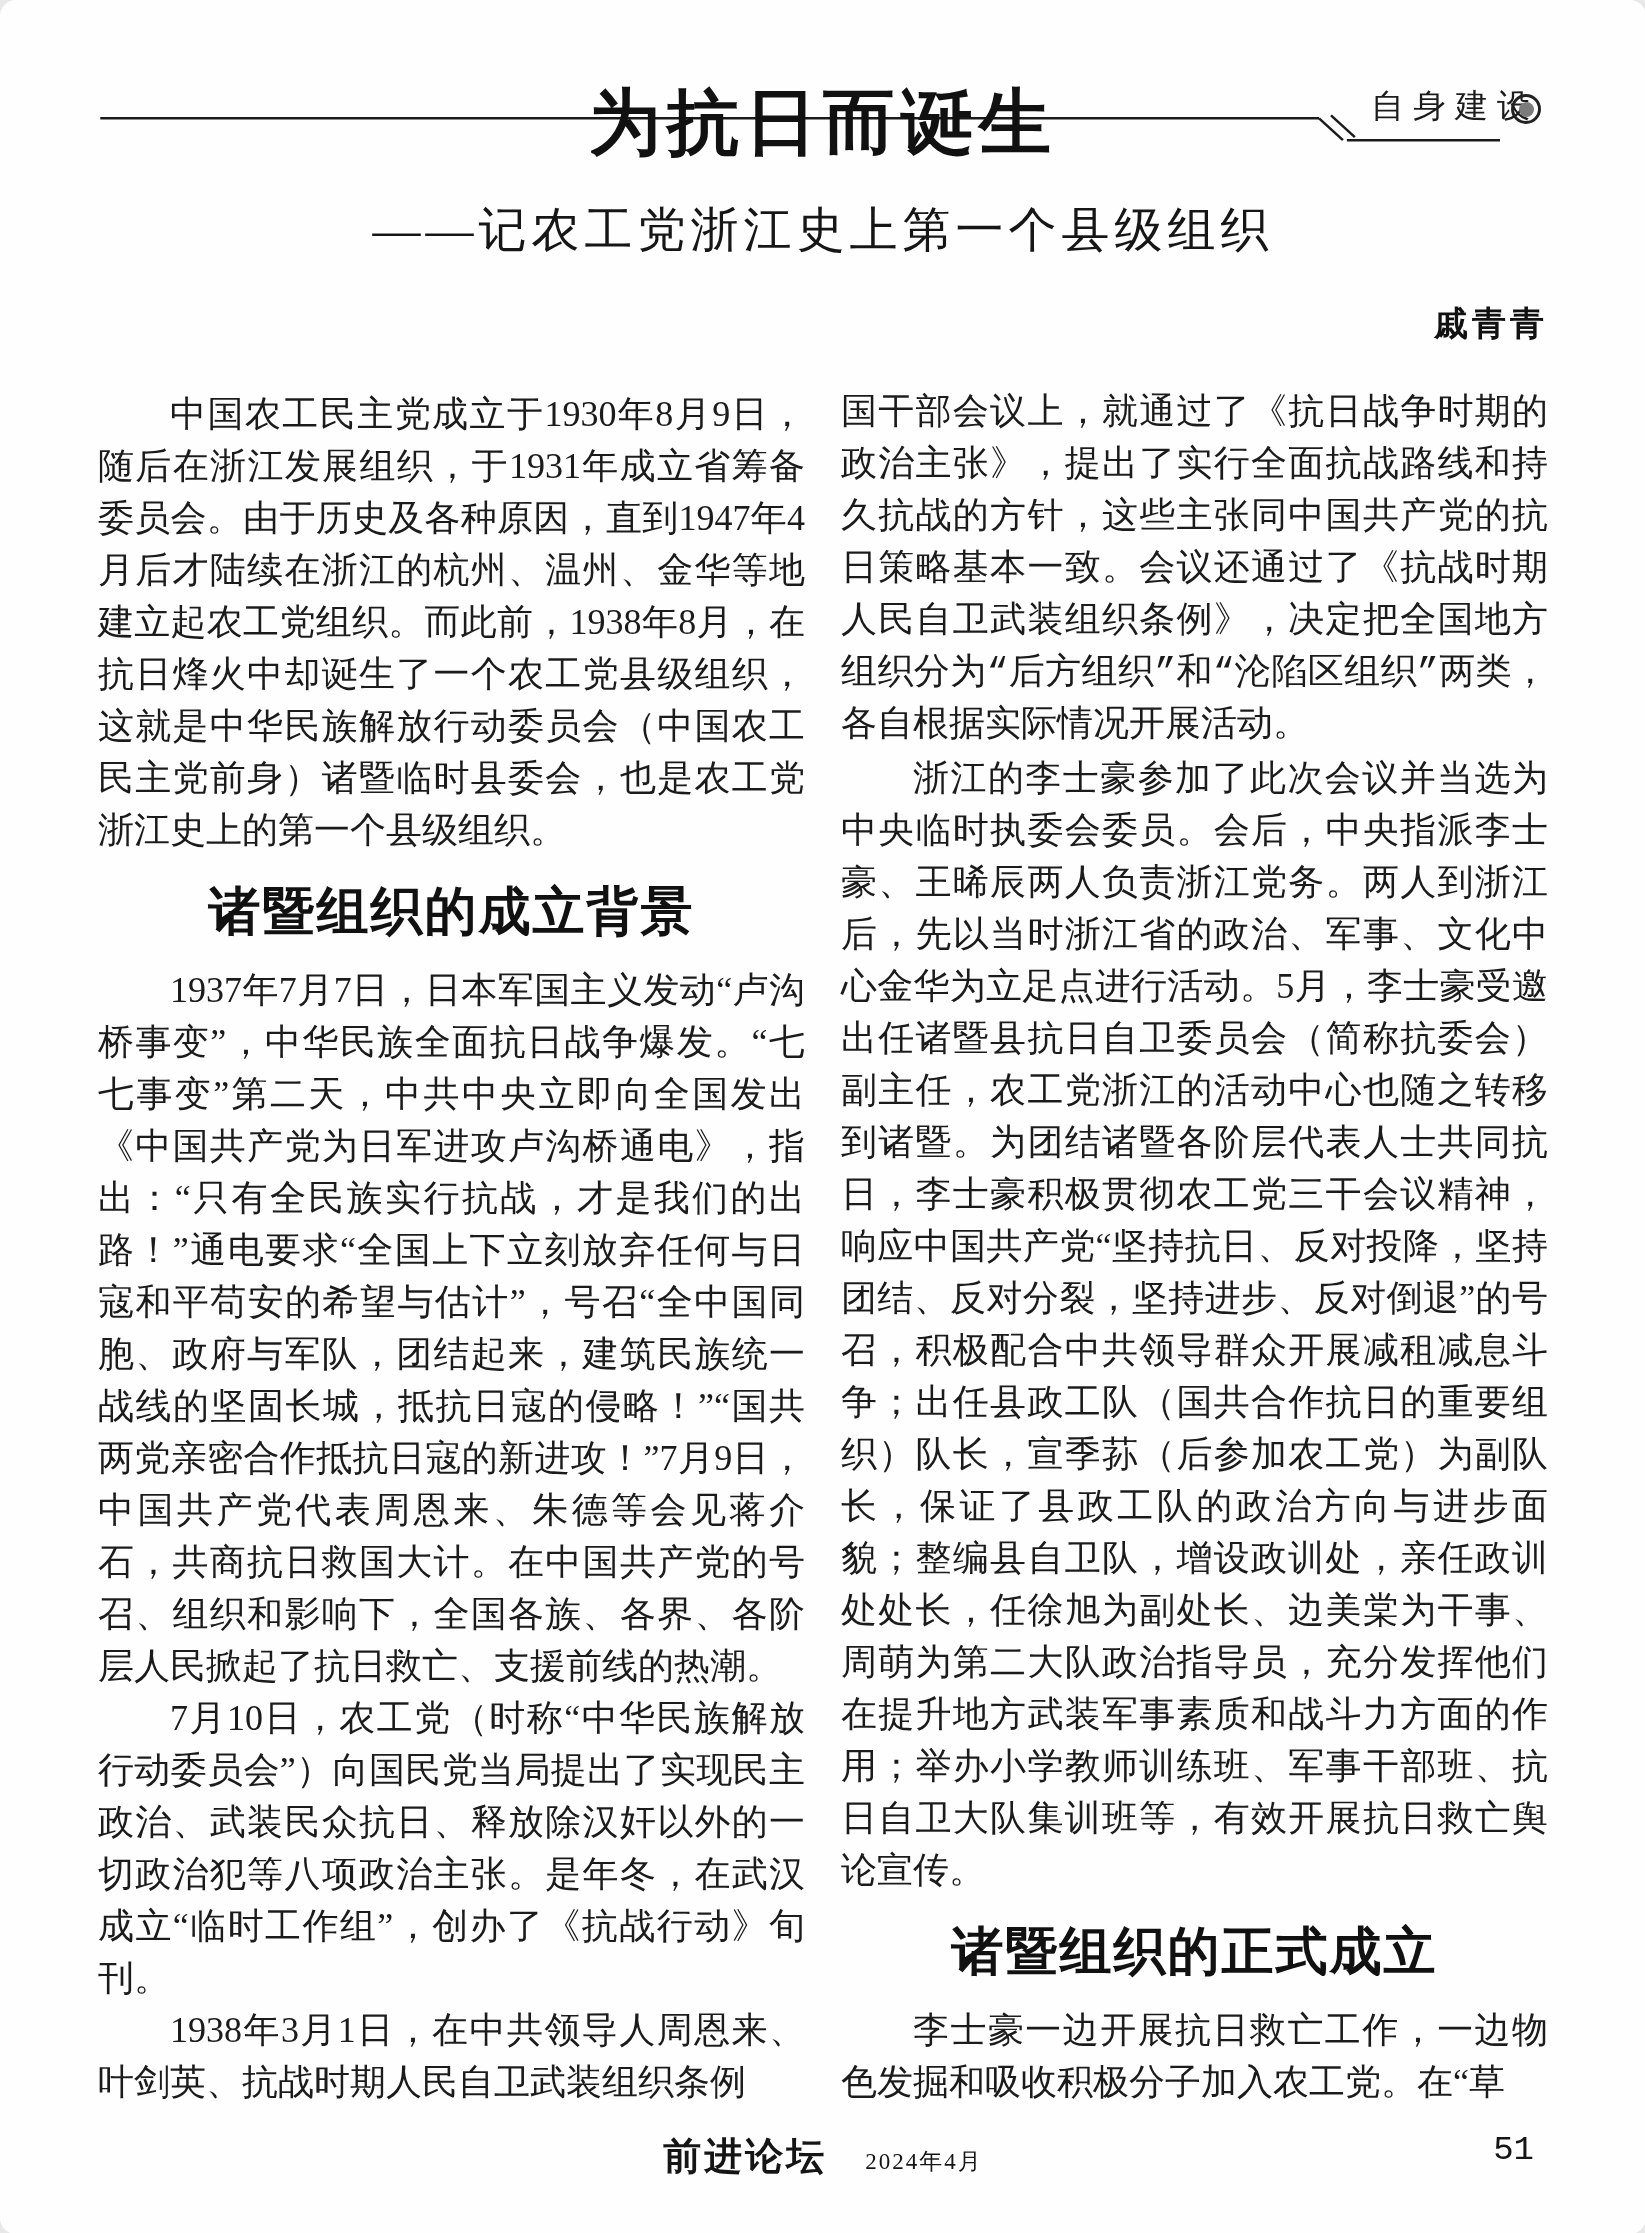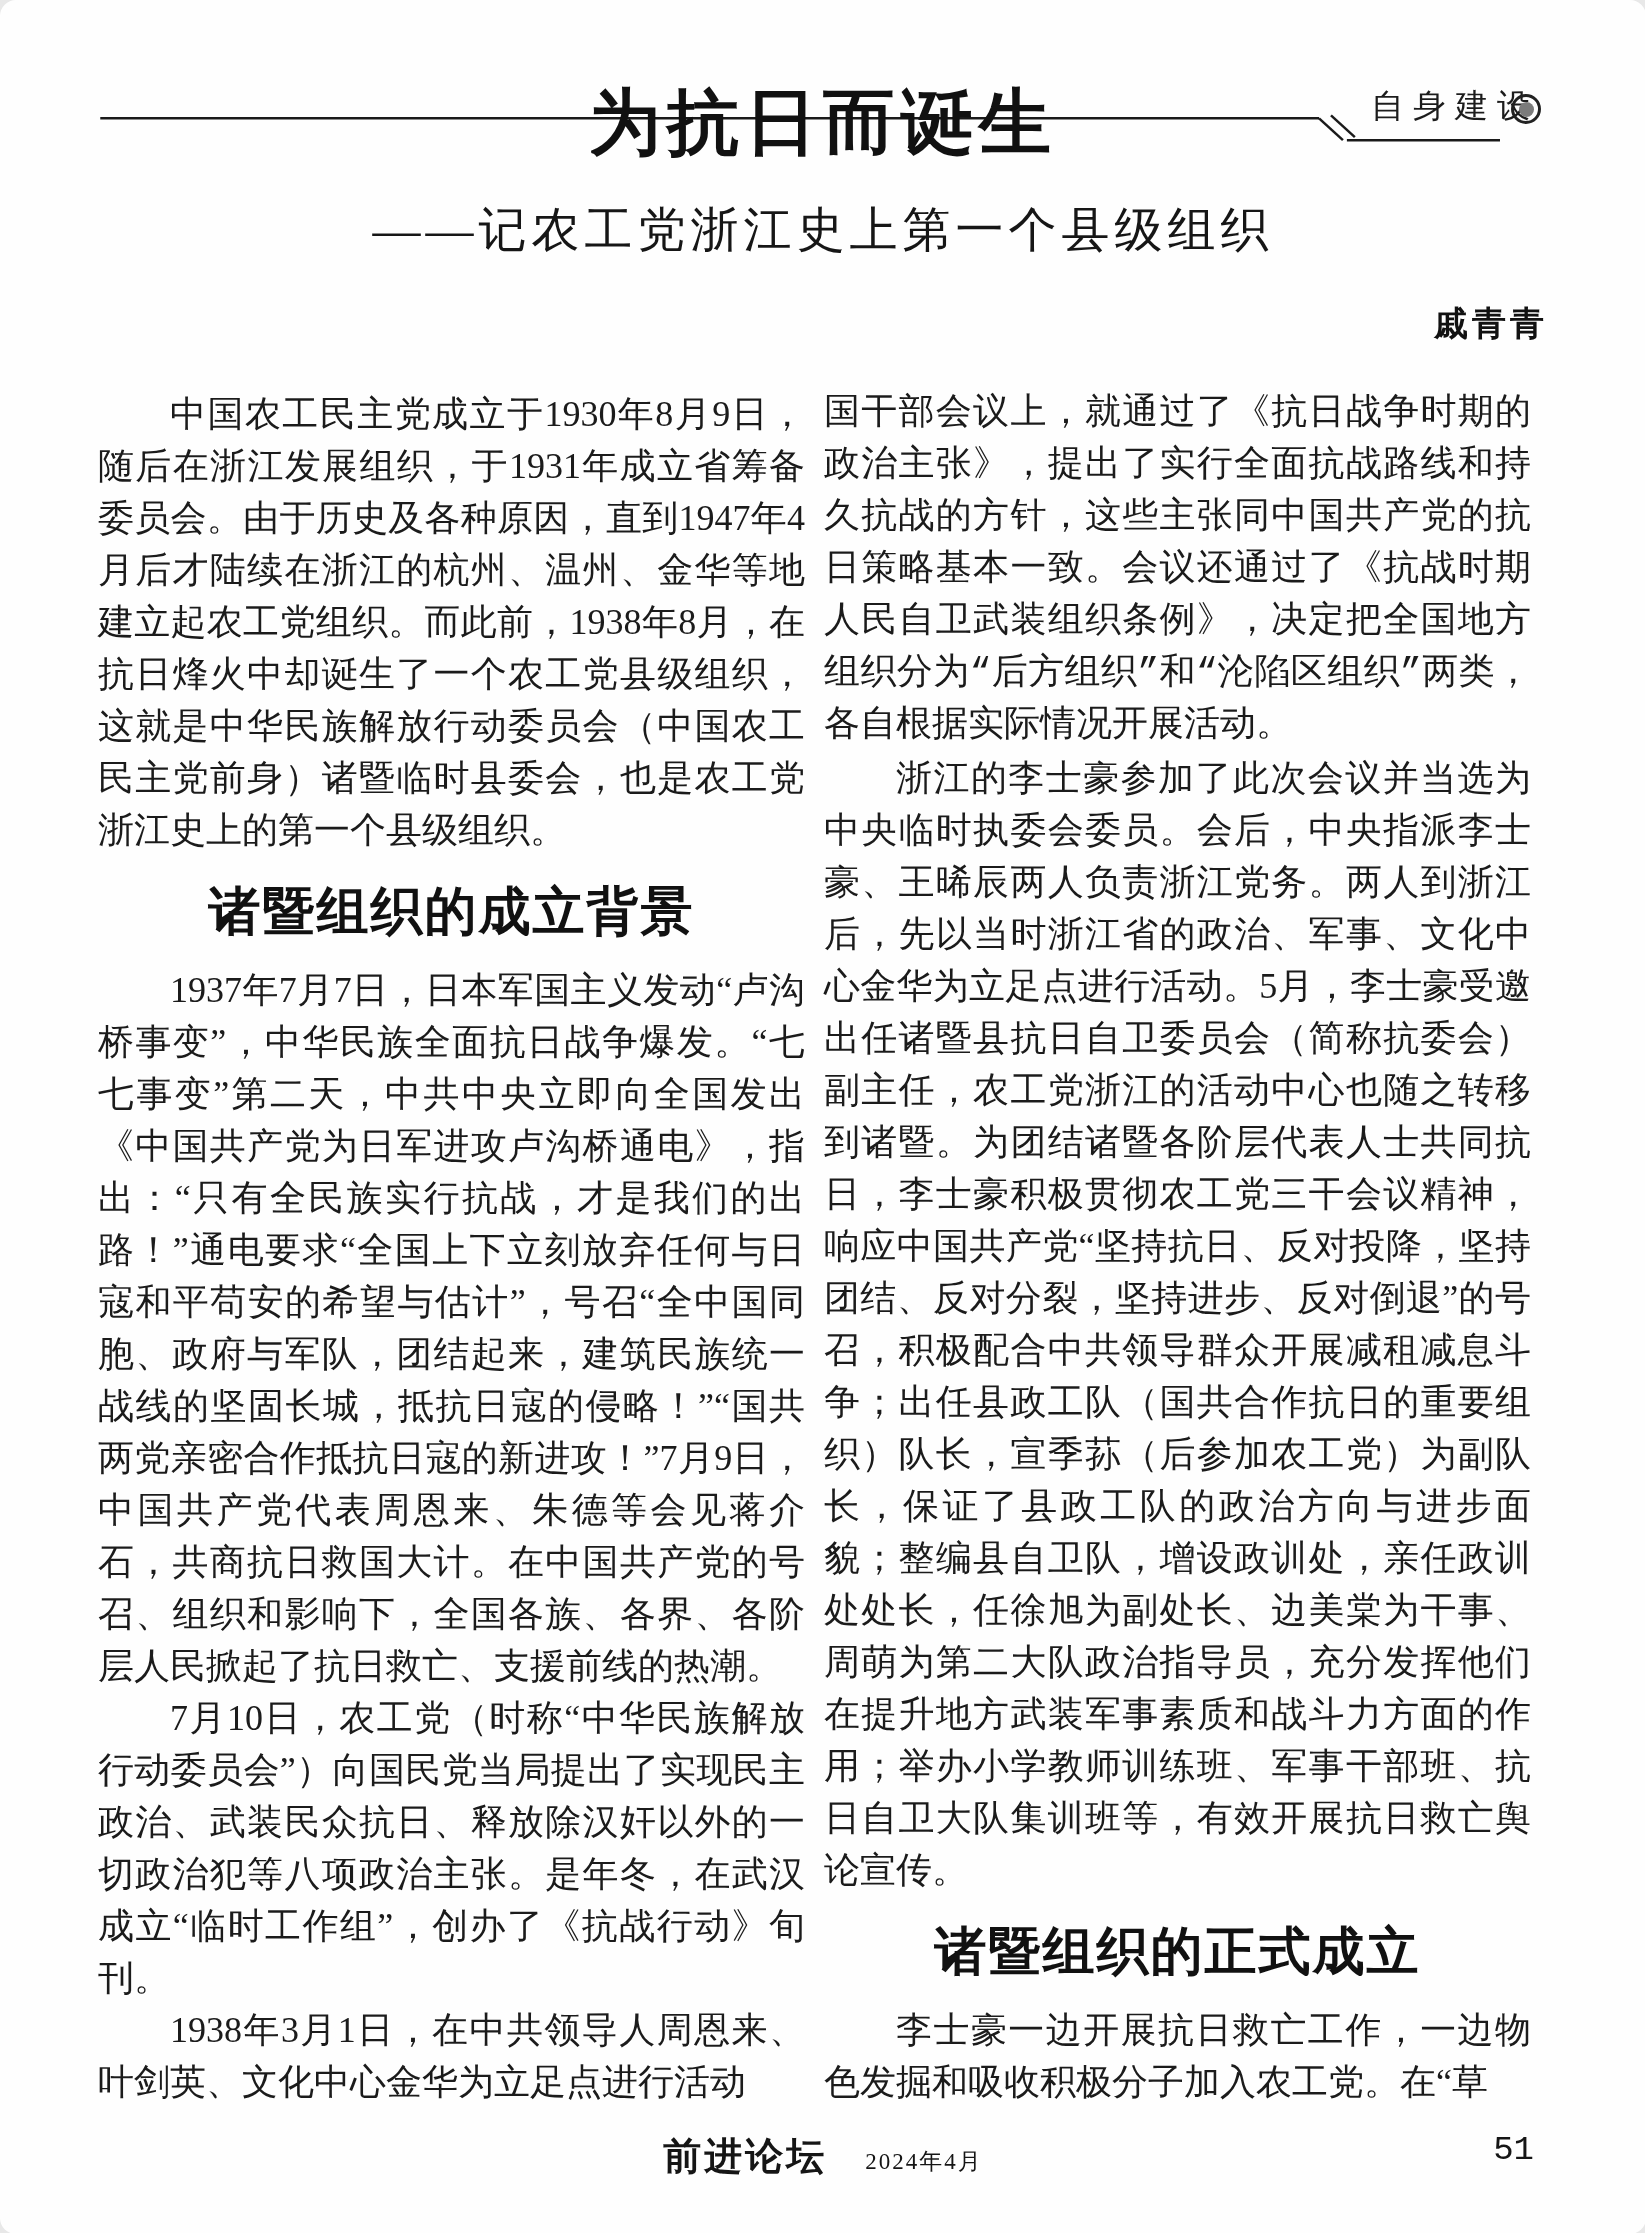--- a/index.html
+++ b/index.html
@@ -68,21 +68,21 @@
     text-align: right;
     font-family: "Liberation Sans", "DejaVu Sans", sans-serif;
     font-weight: 700;
     font-size: 34px;
     line-height: 1.2;
     letter-spacing: 4px;
     color: #111;
   }
   .columns {
     display: flex;
-    gap: 19px;
+    gap: 36px;
     margin-top: 44px;
   }
   .col { width: 707px; }
   .body-p {
     margin: 0;
     font-size: 36px;
     line-height: 52px;
     text-align: justify;
     text-justify: inter-ideograph;
     text-indent: 2em;
@@ -158,21 +158,21 @@
     <h1 class="article-title">为抗日而诞生</h1>
     <div class="article-subtitle">——记农工党浙江史上第一个县级组织</div>
     <div class="article-author">戚青青</div>
 
     <div class="columns">
       <div class="col">
           <div class="body-p">中国农工民主党成立于1930年8月9日，随后在浙江发展组织，于1931年成立省筹备委员会。由于历史及各种原因，直到1947年4月后才陆续在浙江的杭州、温州、金华等地建立起农工党组织。而此前，1938年8月，在抗日烽火中却诞生了一个农工党县级组织，这就是中华民族解放行动委员会（中国农工民主党前身）诸暨临时县委会，也是农工党浙江史上的第一个县级组织。</div>
           <div class="col-heading">诸暨组织的成立背景</div>
           <div class="body-p">1937年7月7日，日本军国主义发动“卢沟桥事变”，中华民族全面抗日战争爆发。“七七事变”第二天，中共中央立即向全国发出《中国共产党为日军进攻卢沟桥通电》，指出：“只有全民族实行抗战，才是我们的出路！”通电要求“全国上下立刻放弃任何与日寇和平苟安的希望与估计”，号召“全中国同胞、政府与军队，团结起来，建筑民族统一战线的坚固长城，抵抗日寇的侵略！”“国共两党亲密合作抵抗日寇的新进攻！”7月9日，中国共产党代表周恩来、朱德等会见蒋介石，共商抗日救国大计。在中国共产党的号召、组织和影响下，全国各族、各界、各阶层人民掀起了抗日救亡、支援前线的热潮。</div>
           <div class="body-p">7月10日，农工党（时称“中华民族解放行动委员会”）向国民党当局提出了实现民主政治、武装民众抗日、释放除汉奸以外的一切政治犯等八项政治主张。是年冬，在武汉成立“临时工作组”，创办了《抗战行动》旬刊。</div>
-          <div class="body-p">1938年3月1日，在中共领导人周恩来、叶剑英、文化中心金华为立足点进行活动</div>
+          <div class="body-p">1938年3月1日，在中共领导人周恩来、叶剑英、抗战时期人民自卫武装组织条例</div>
         </div>
       <div class="col">
           <div class="body-p noindent">国干部会议上，就通过了《抗日战争时期的政治主张》，提出了实行全面抗战路线和持久抗战的方针，这些主张同中国共产党的抗日策略基本一致。会议还通过了《抗战时期人民自卫武装组织条例》，决定把全国地方组织分为“后方组织”和“沦陷区组织”两类，各自根据实际情况开展活动。</div>
           <div class="body-p">浙江的李士豪参加了此次会议并当选为中央临时执委会委员。会后，中央指派李士豪、王晞辰两人负责浙江党务。两人到浙江后，先以当时浙江省的政治、军事、文化中心金华为立足点进行活动。5月，李士豪受邀出任诸暨县抗日自卫委员会（简称抗委会）副主任，农工党浙江的活动中心也随之转移到诸暨。为团结诸暨各阶层代表人士共同抗日，李士豪积极贯彻农工党三干会议精神，响应中国共产党“坚持抗日、反对投降，坚持团结、反对分裂，坚持进步、反对倒退”的号召，积极配合中共领导群众开展减租减息斗争；出任县政工队（国共合作抗日的重要组织）队长，宣季荪（后参加农工党）为副队长，保证了县政工队的政治方向与进步面貌；整编县自卫队，增设政训处，亲任政训处处长，任徐旭为副处长、边美棠为干事、周萌为第二大队政治指导员，充分发挥他们在提升地方武装军事素质和战斗力方面的作用；举办小学教师训练班、军事干部班、抗日自卫大队集训班等，有效开展抗日救亡舆论宣传。</div>
           <div class="col-heading">诸暨组织的正式成立</div>
           <div class="body-p">李士豪一边开展抗日救亡工作，一边物色发掘和吸收积极分子加入农工党。在“草</div>
         </div>
     </div>
   </div>
 

